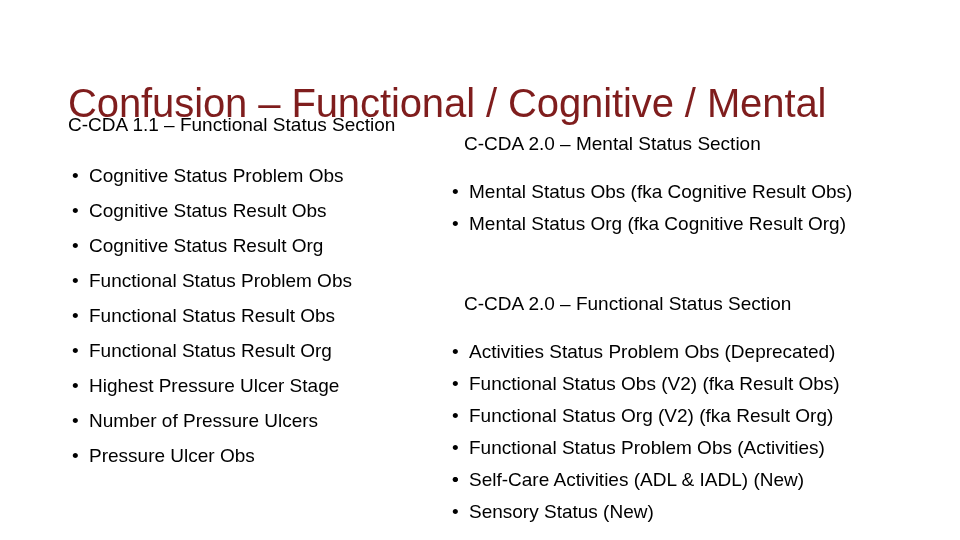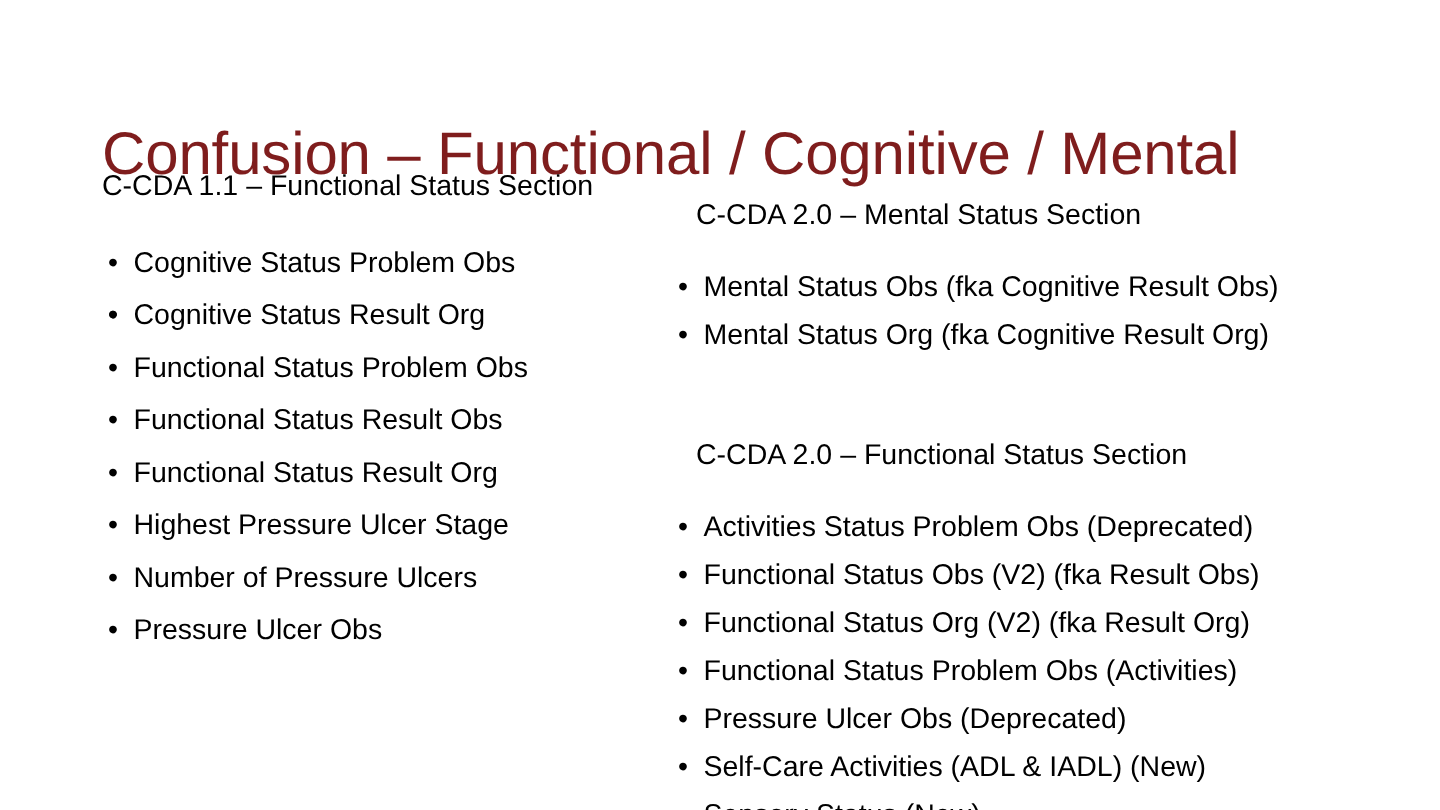--- a/index.html
+++ b/index.html
@@ -107,20 +107,21 @@
   <div class="col col-left">
     <div class="section-head">C-CDA 1.1 – Functional Status Section</div>
 
     <ul class="bullet-list">
       <li class="bullet-item">
         <span class="dot">•</span>
         <span>Cognitive Status Problem Obs</span>
       </li>
       <li class="bullet-item">
         <span class="dot">•</span>
+        <span>Cognitive Status Result Obs</span>
       </li>
       <li class="bullet-item">
         <span class="dot">•</span>
         <span>Cognitive Status Result Org</span>
       </li>
       <li class="bullet-item">
         <span class="dot">•</span>
         <span>Functional Status Problem Obs</span>
       </li>
       <li class="bullet-item">
@@ -178,21 +179,20 @@
         <li class="bullet-item">
           <span class="dot">•</span>
           <span>Functional Status Org (V2) (fka Result Org)</span>
         </li>
         <li class="bullet-item">
           <span class="dot">•</span>
           <span>Functional Status Problem Obs (Activities)</span>
         </li>
         <li class="bullet-item">
           <span class="dot">•</span>
-          <span>Pressure Ulcer Obs (Deprecated)</span>
         </li>
         <li class="bullet-item">
           <span class="dot">•</span>
           <span>Self-Care Activities (ADL &amp; IADL) (New)</span>
         </li>
         <li class="bullet-item">
           <span class="dot">•</span>
           <span>Sensory Status (New)</span>
         </li>
       </ul>

